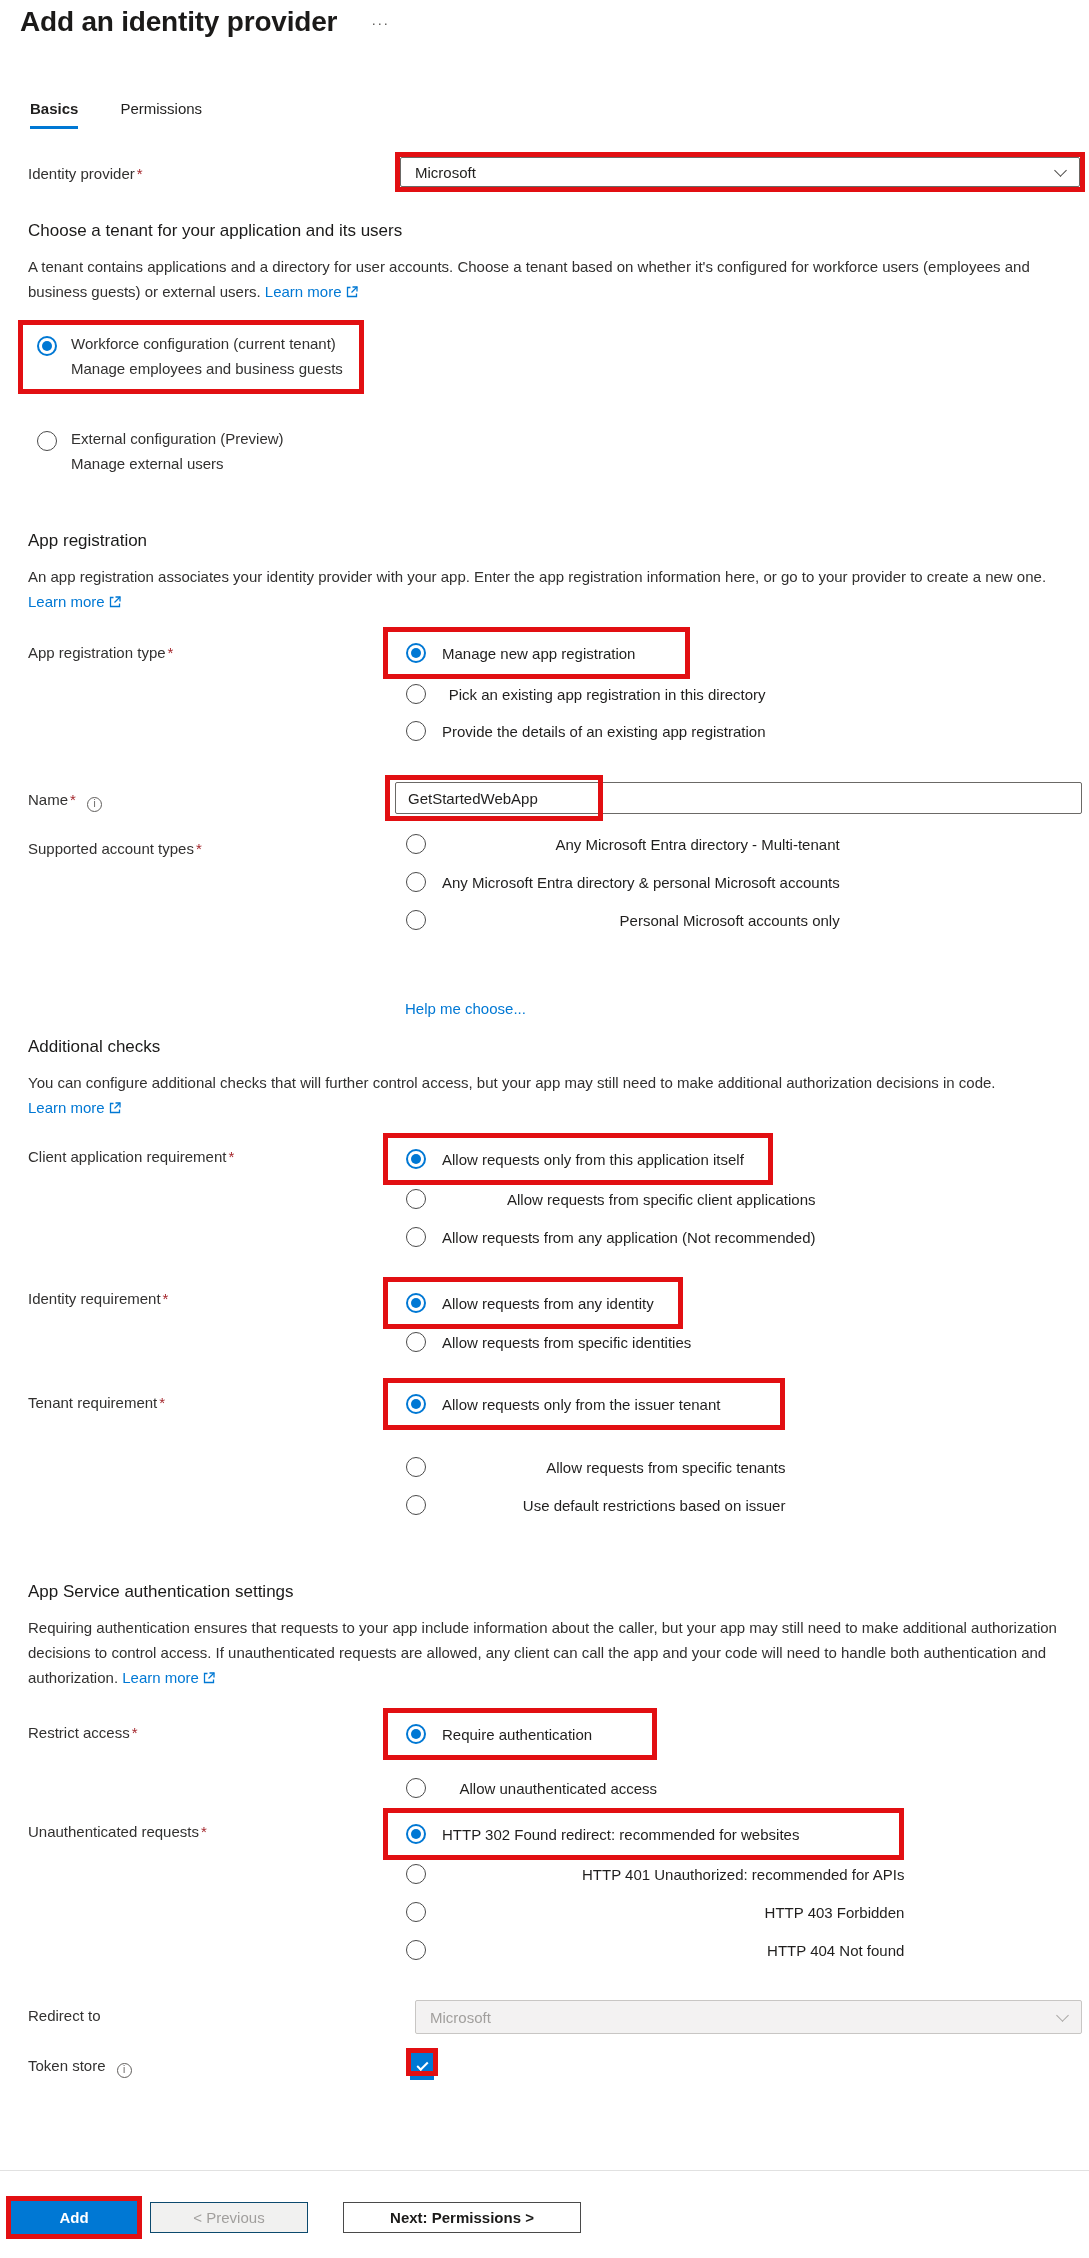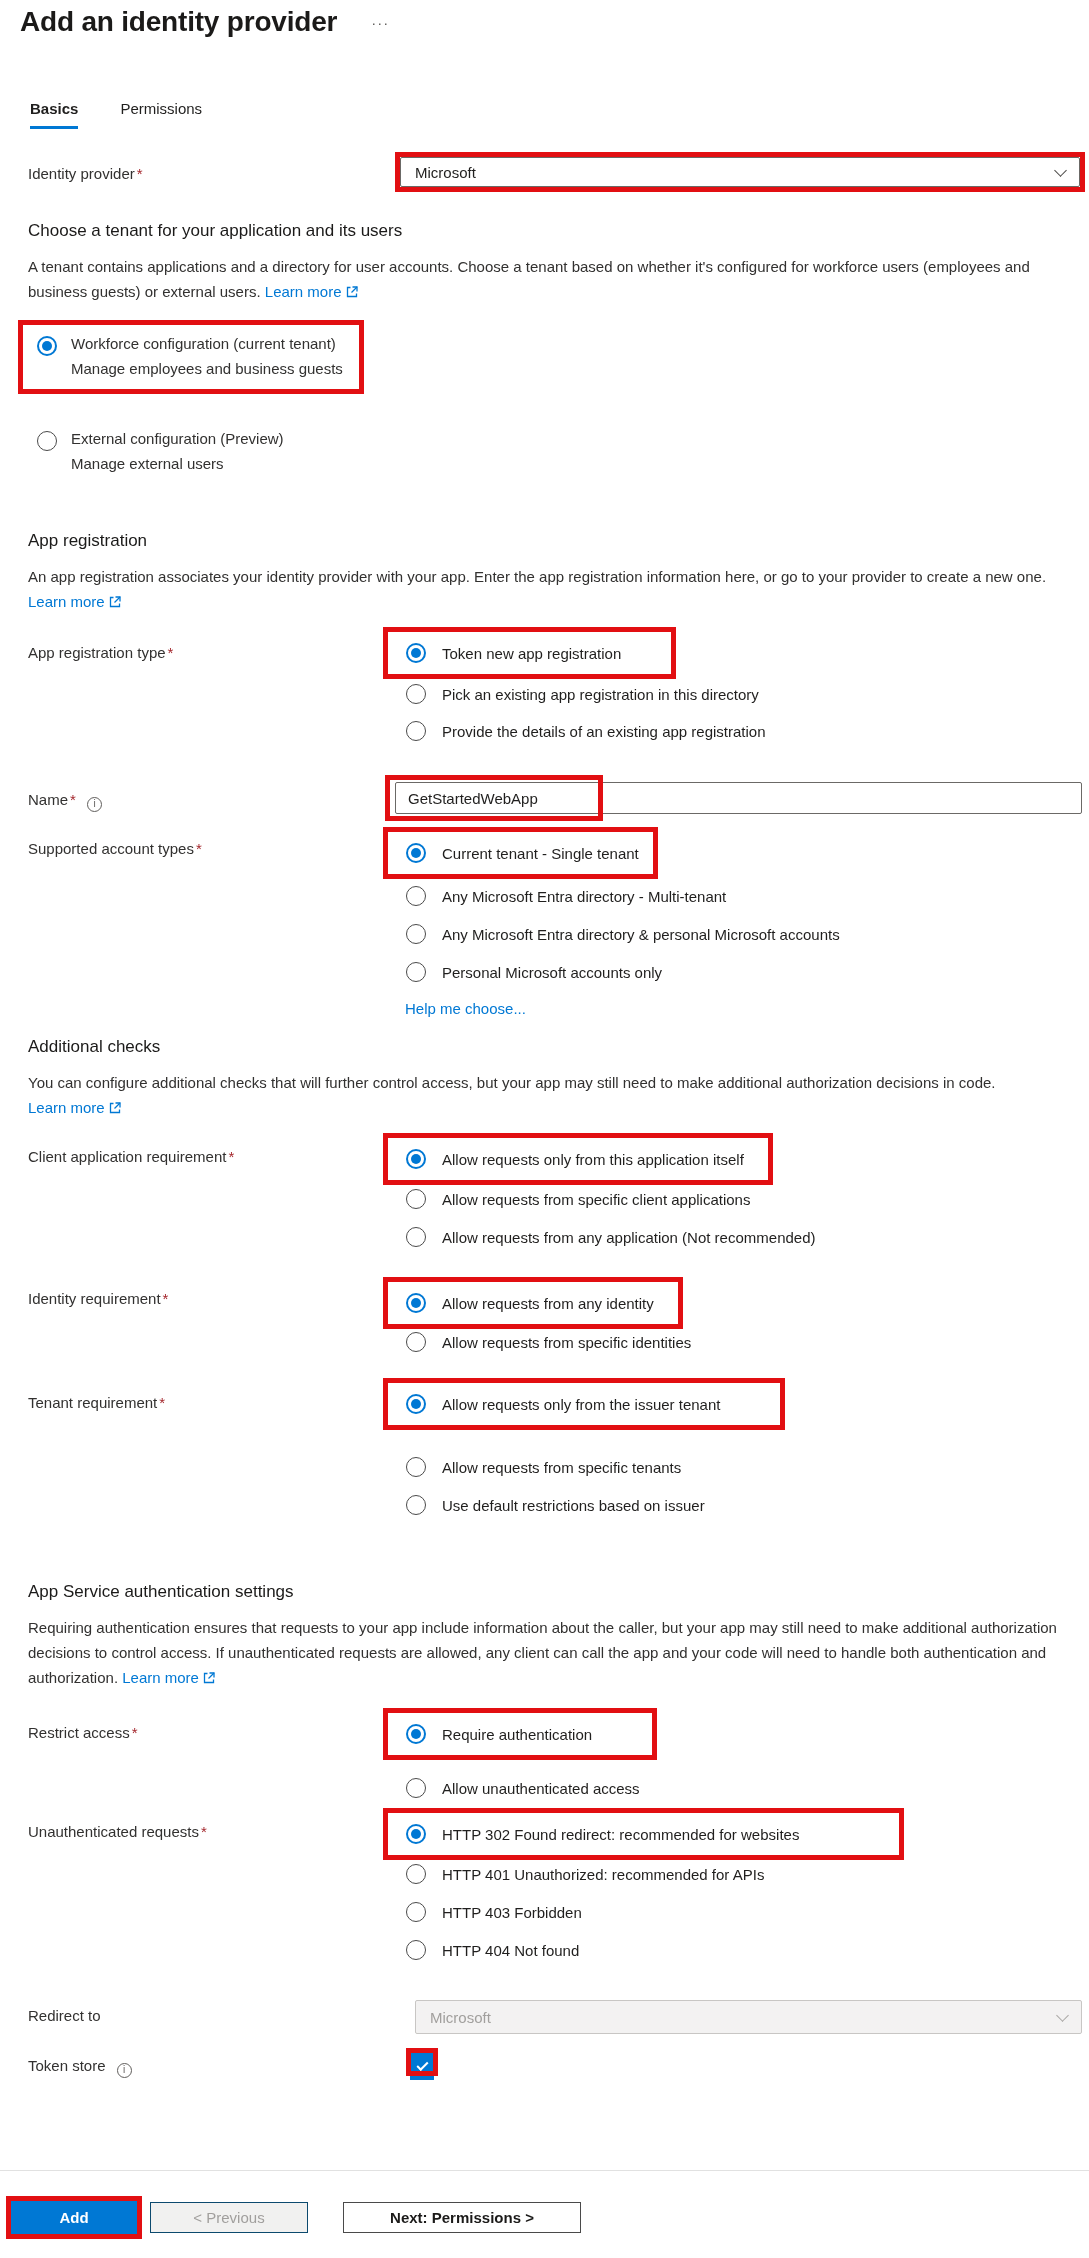--- a/index.html
+++ b/index.html
@@ -36,21 +36,21 @@
   .ext path{stroke:var(--blue);stroke-width:1.3;fill:none;}
   .info{display:inline-flex;align-items:center;justify-content:center;width:15px;height:15px;
     border:1px solid #605e5c;border-radius:50%;font-size:10px;color:#605e5c;margin-left:7px;
     vertical-align:-2px;}
   
   .radio{width:20px;height:20px;border:1px solid #4a4a4a;border-radius:50%;flex:none;background:#fff;}
   .radio.sel{border:2px solid var(--blue);position:relative;}
   .radio.sel::after{content:"";position:absolute;inset:3px;background:var(--blue);border-radius:50%;}
   .opt{display:flex;align-items:center;gap:16px;min-height:22px;color:var(--dark);cursor:pointer;}
   .grp{position:absolute;left:383px;}
-  .grp .plain{margin-left:23px;}
+  .grp .plain{margin-left:23px;justify-content:space-between;}
   .hlbox{display:flex;width:fit-content;border:5px solid var(--red);padding:10px 14px 10px 18px;}
   .pr24{padding-right:24px;} .pr50{padding-right:50px;} .pr60{padding-right:60px;}
   .pr100{padding-right:100px;}
   
   .optstack{display:flex;gap:14px;color:var(--text);cursor:pointer;}
   .optstack .radio{margin-top:1px;}
   .optstack .sub{margin-top:8px;color:var(--text);}
   
   .hlfield{position:absolute;border:5px solid var(--red);}
   .selectbox{width:100%;height:100%;background:#fff;border:1px solid #6b6966;border-radius:2px;
@@ -148,21 +148,21 @@
       </a>
   </p>
 
   <div class="flabel" style="top:643px">
     <span>App registration type</span><span class="req">*</span>
   </div>
   <div class="grp" style="top:627px">
     <div class="hlbox pr50">
       <div class="opt">
         <span class="radio sel"></span>
-        <span>Token new app registration</span>
+        <span>Manage new app registration</span>
       </div>
     </div>
     <div class="opt plain" style="margin-top:4px">
       <span class="radio"></span>
       <span>Pick an existing app registration in this directory</span>
     </div>
     <div class="opt plain" style="margin-top:15px">
       <span class="radio"></span>
       <span>Provide the details of an existing app registration</span>
     </div>
@@ -172,26 +172,20 @@
     <span>Name</span><span class="req">*</span>
     <span class="info">i</span>
   </div>
   <input class="textinput" readonly="" value="GetStartedWebApp" style="">
   <div class="redoverlay" style="left:385px;top:775px;width:218px;height:46px"></div>
 
   <div class="flabel" style="top:839px">
     <span>Supported account types</span><span class="req">*</span>
   </div>
   <div class="grp" style="top:827px">
-    <div class="hlbox">
-      <div class="opt">
-        <span class="radio sel"></span>
-        <span>Current tenant - Single tenant</span>
-      </div>
-    </div>
     <div class="opt plain" style="margin-top:6px">
       <span class="radio"></span>
       <span>Any Microsoft Entra directory - Multi-tenant</span>
     </div>
     <div class="opt plain" style="margin-top:16px">
       <span class="radio"></span>
       <span>Any Microsoft Entra directory &amp; personal Microsoft accounts</span>
     </div>
     <div class="opt plain" style="margin-top:16px">
       <span class="radio"></span>

